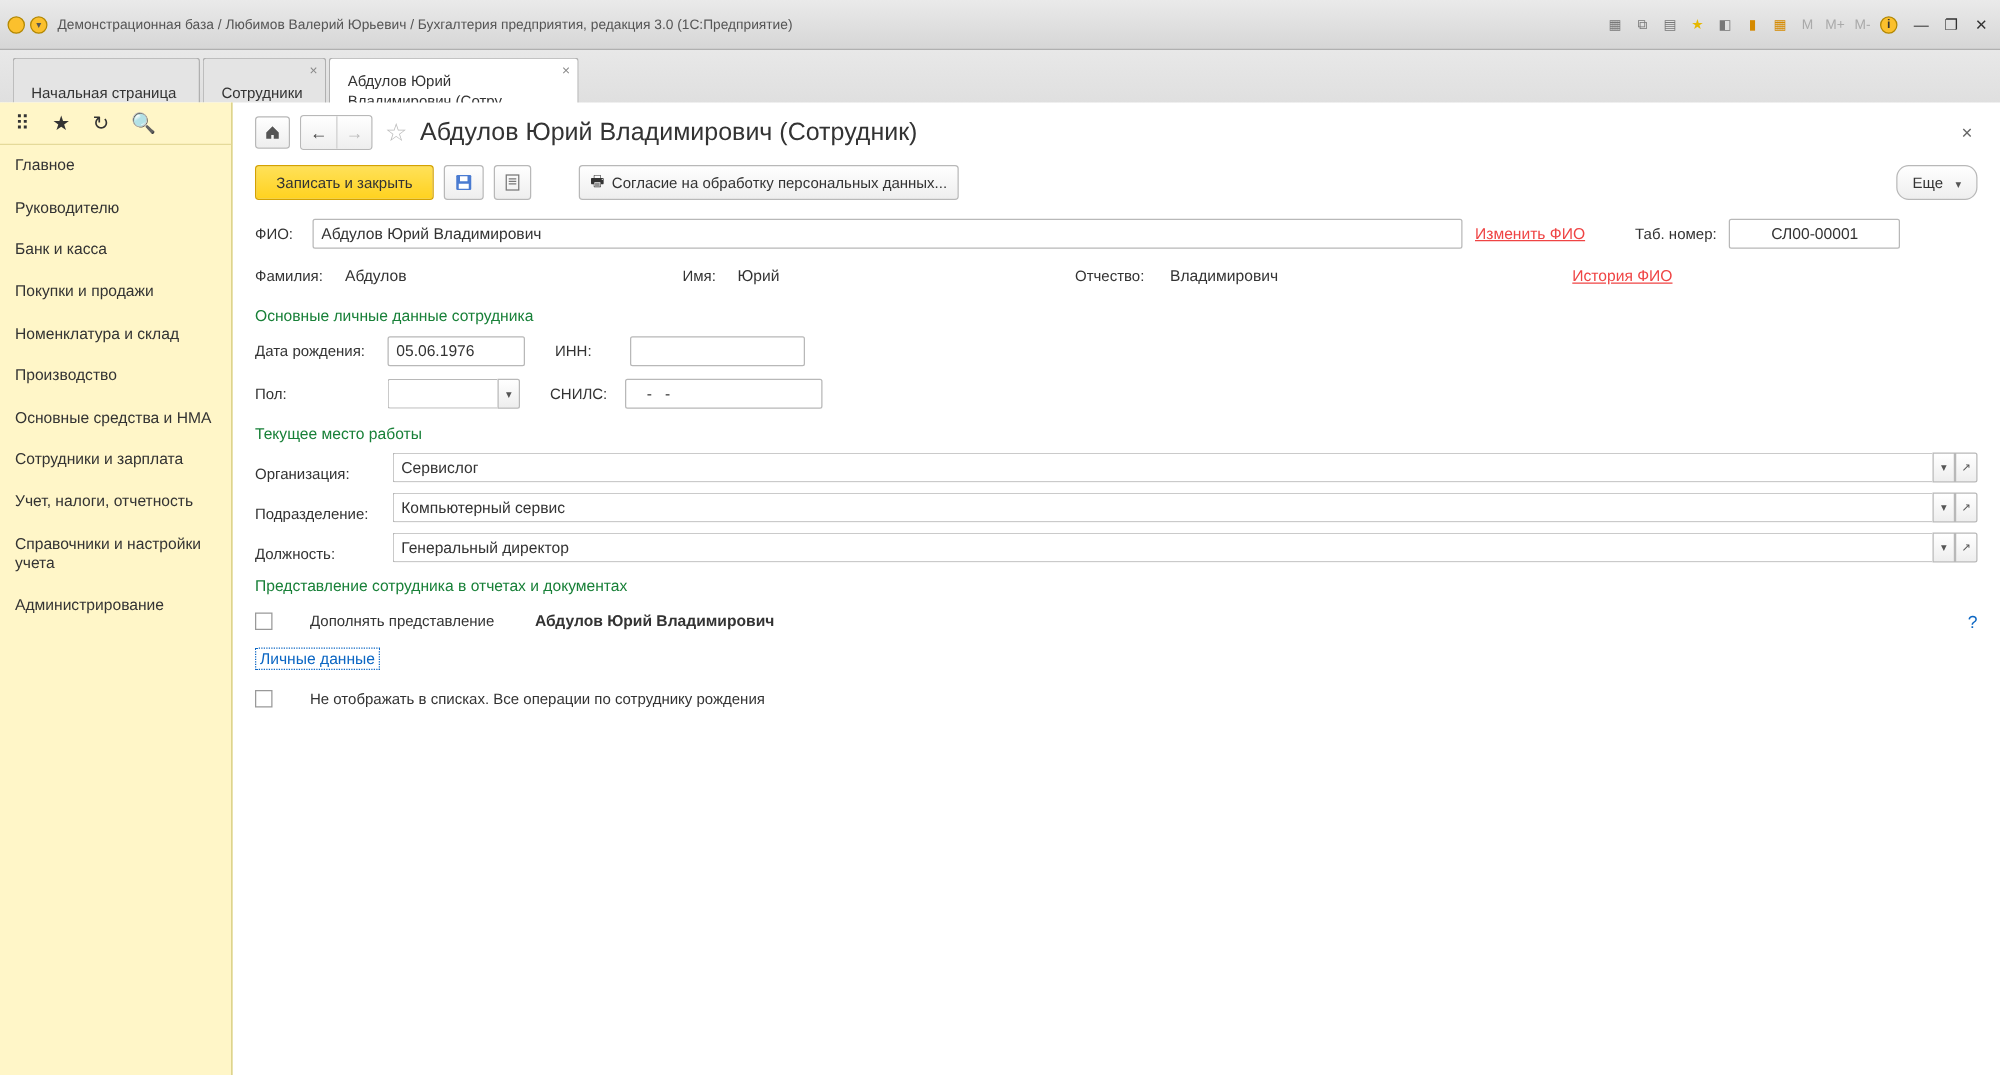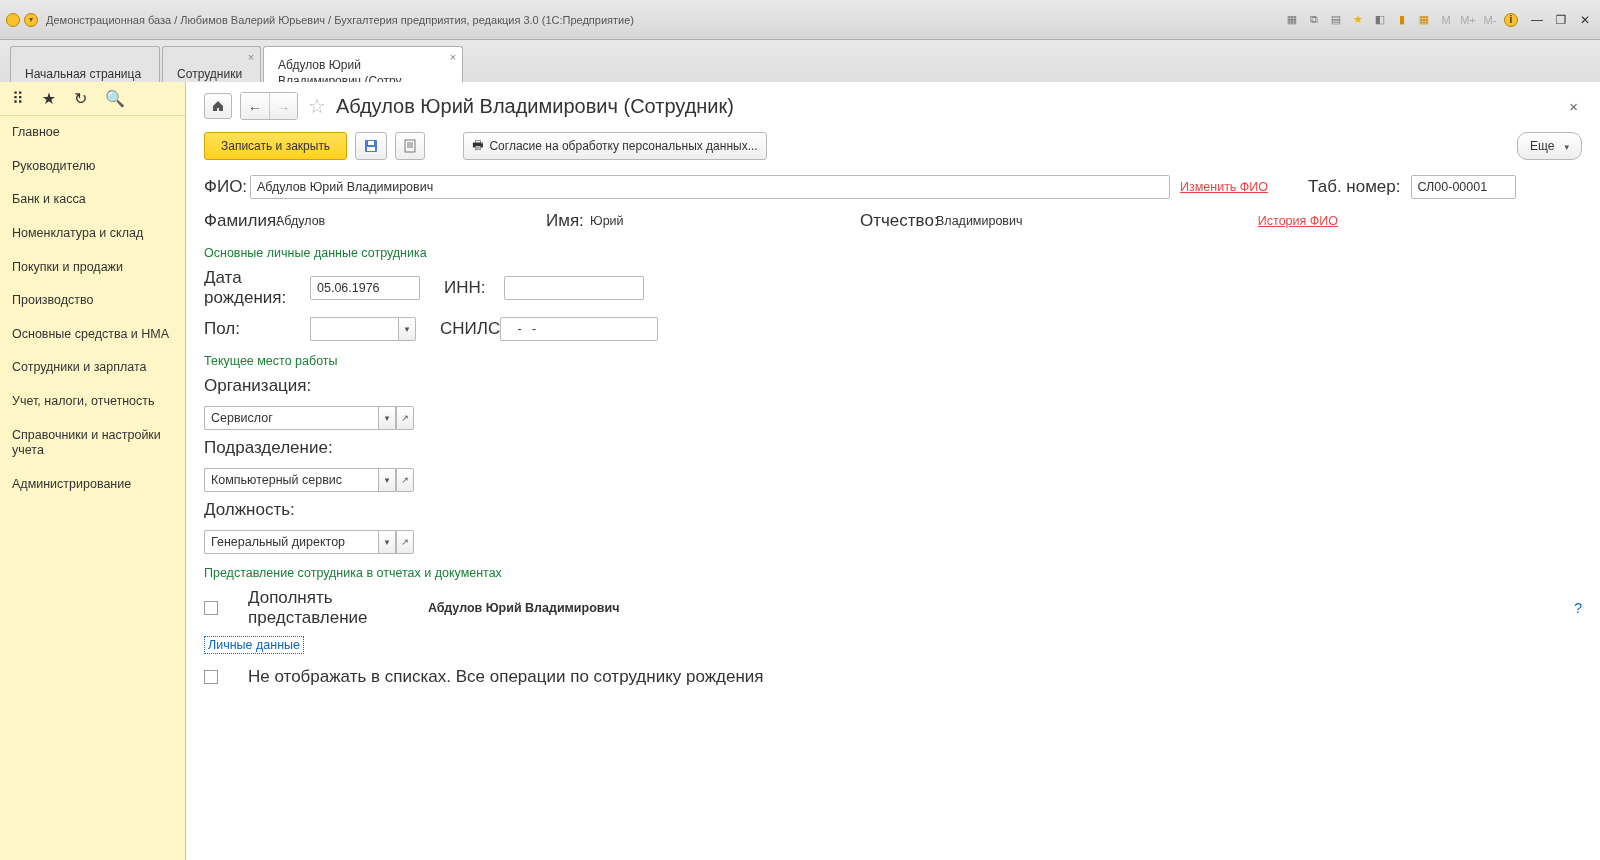--- a/index.html
+++ b/index.html
@@ -47,36 +47,36 @@
 
 .tbar { display:flex; align-items:center; gap:8px; margin-bottom:14px;}
 .btn-primary { height:28px; padding:0 16px; background:linear-gradient(#ffe159,#ffd21f); border:1px solid #d4a200; border-radius:3px; font-weight:normal; color:#333; font-size:12px;}
 .btn { height:28px; padding:0 8px; border:1px solid #b8b8b8; border-radius:3px; background:linear-gradient(#fff,#eee); font-size:12px; color:#333; display:inline-flex; align-items:center; gap:6px;}
 .btn.more { padding:0 12px;border-radius:10px;}
 .btn .caret::after{content:"▾"; font-size:9px; color:#555; margin-left:4px;}
 .tbar .grow { flex:1;}
 
 
 .row { display:flex; align-items:center; gap:10px; margin-bottom:8px; min-height:26px;}
-.lbl { font-size:17px; color:#333; }
+.lbl { font-size:12px; color:#333; }
 .input { height:24px; border:1px solid #b8b8b8; border-radius:2px; padding:0 6px; font-size:12.5px; background:#fff; color:#333;}
 .input.small { width:110px;}
 .input.med { width:140px;}
 .input.wide { flex:1;}
 .link { color:#ef4444; text-decoration:underline; font-size:12.5px;}
 .readonly { font-size:12.5px; color:#333;}
 
 .section-h { color:#188038; font-size:12.5px; margin:12px 0 8px 0;}
 
 .combo { display:flex; align-items:stretch; height:24px;}
 .combo .input { border-right:none; border-radius:2px 0 0 2px;}
 .combo .cbtn { width:18px; border:1px solid #b8b8b8; background:linear-gradient(#fff,#eee); display:flex; align-items:center; justify-content:center; font-size:9px; color:#555;}
 .combo .cbtn.last { border-radius:0 2px 2px 0;}
 
-.fieldline { display:flex; align-items:flex-start; gap:10px; margin-bottom:8px;flex-direction:column;}
+.fieldline { display:flex; align-items:flex-end; gap:10px; margin-bottom:8px;}
 .fieldline .lblw { width:100px;}
 
 .chk { width:14px; height:14px; border:1px solid #999; background:#fff; display:inline-block; vertical-align:middle;}
 
 .dotted-link { color:#0b66c3; border:1px dotted #0b66c3; padding:1px 3px; display:inline-block; font-size:12.5px;}
 
 .help { color:#0b66c3; font-size:14px;}
 
 svg { display:block;}
 </style>
@@ -127,22 +127,22 @@
   <div class="sidebar">
     <div class="sb-tools">
       <span>⠿</span>
       <span>★</span>
       <span>↻</span>
       <span>🔍</span>
     </div>
     <div class="sb-item">Главное</div>
     <div class="sb-item">Руководителю</div>
     <div class="sb-item">Банк и касса</div>
+    <div class="sb-item">Покупки и продажи</div>
     <div class="sb-item">Номенклатура и склад</div>
-    <div class="sb-item">Покупки и продажи</div>
     <div class="sb-item">Производство</div>
     <div class="sb-item">Основные средства и НМА</div>
     <div class="sb-item">Сотрудники и зарплата</div>
     <div class="sb-item">Учет, налоги, отчетность</div>
     <div class="sb-item">Справочники и настройки учета</div>
     <div class="sb-item">Администрирование</div>
   </div>
 
   <div class="content">
 
@@ -189,21 +189,21 @@
           <span class="caret"></span>
       </button>
     </div>
 
     <div class="row">
       <span class="lbl" style="width:36px">ФИО:</span>
       <input class="input wide" style="max-width: 920px;" value="Абдулов Юрий Владимирович">
       <a class="link">Изменить ФИО</a>
       <span style="width:20px"></span>
       <span class="lbl">Таб. номер:</span>
-      <input class="input" style="width: 105px;" value="СЛ00-00001">
+      <input class="input" style="width: 137px; text-align: center;" value="СЛ00-00001">
     </div>
 
     <div class="row">
       <span class="lbl" style="width:62px">Фамилия:</span>
       <span class="readonly" style="width:260px">Абдулов</span>
       <span class="lbl" style="width:34px">Имя:</span>
       <span class="readonly" style="width:260px">Юрий</span>
       <span class="lbl" style="width:66px">Отчество:</span>
       <span class="readonly" style="width:160px">Владимирович</span>
       <span style="flex:1"></span>

